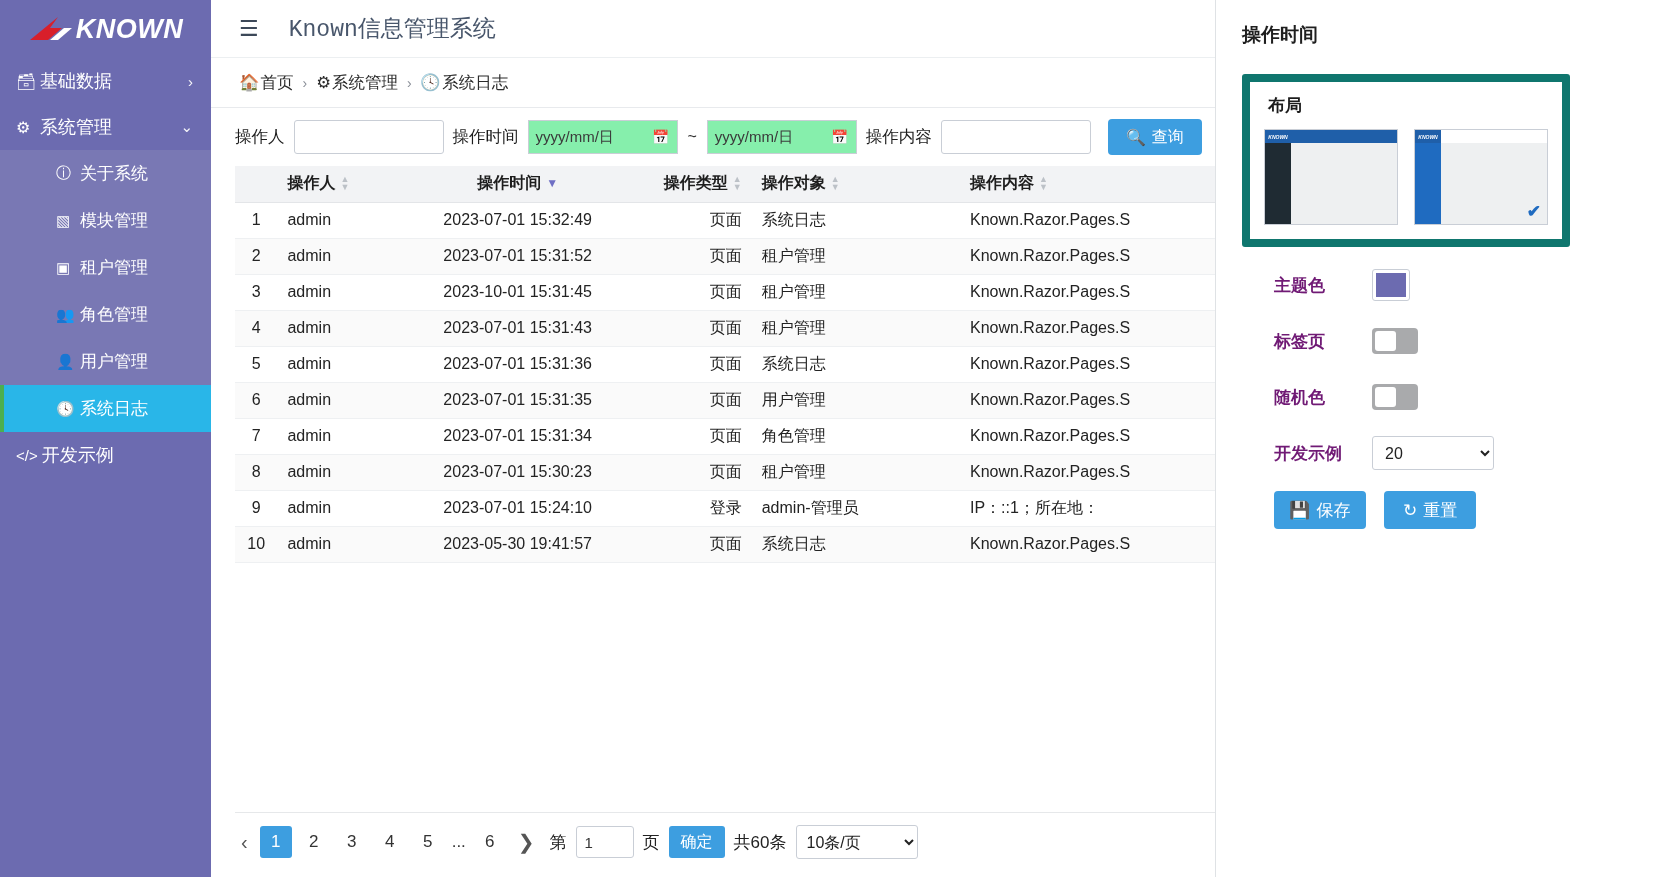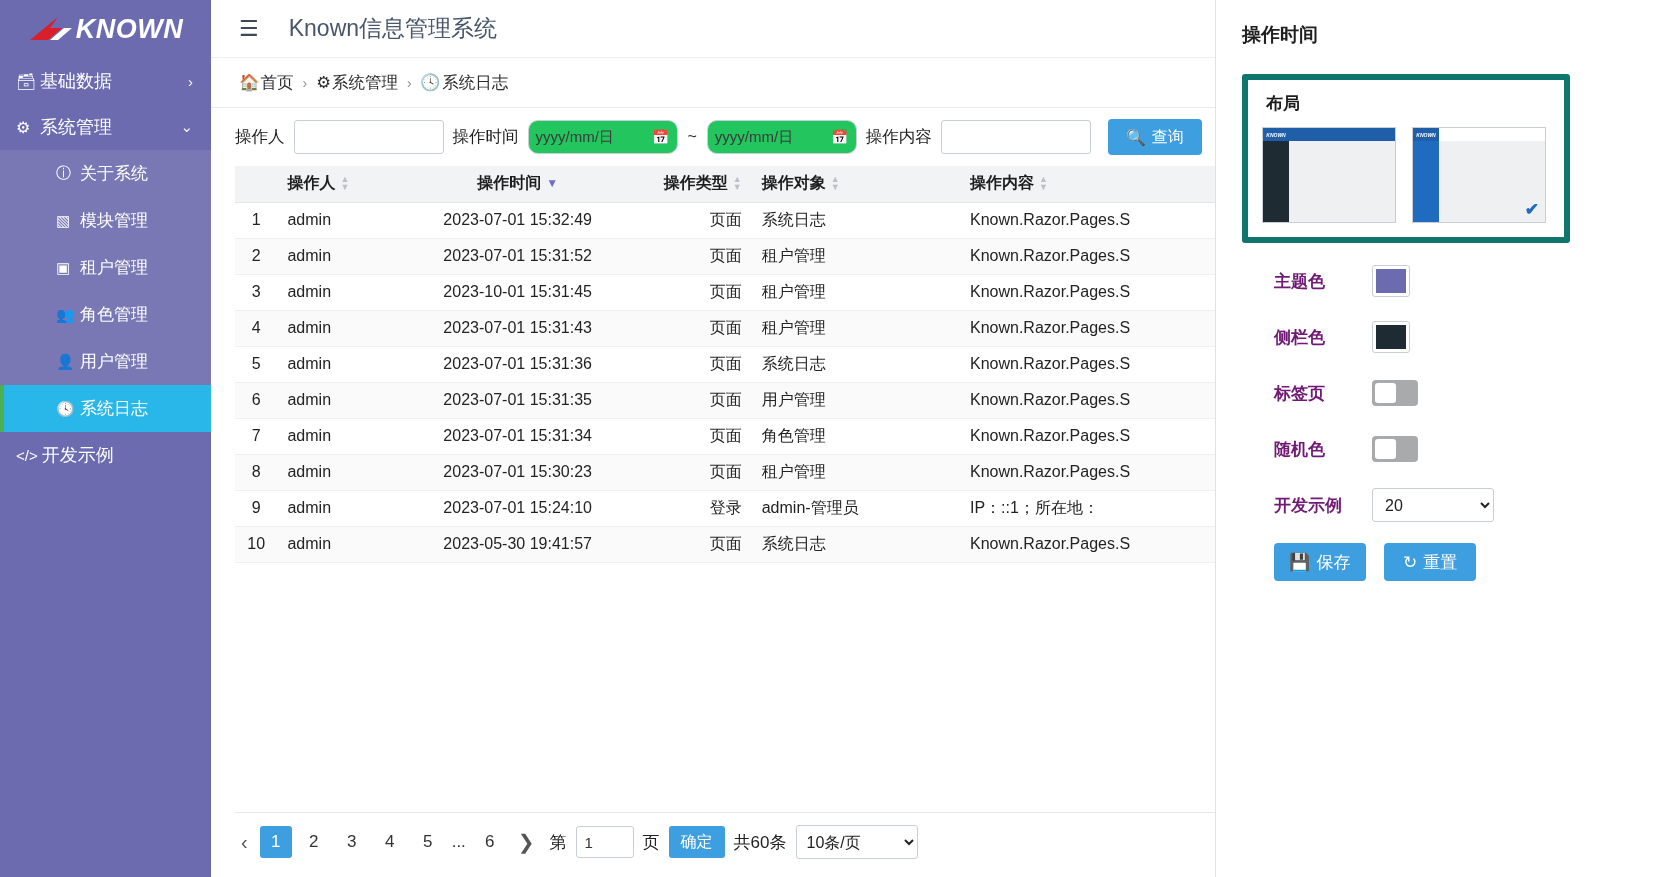--- a/index.html
+++ b/index.html
@@ -64,21 +64,21 @@
     flex: 1 1 auto; height: 877px; position: relative;
     background: #fff; overflow: hidden;
   }
   .topbar {
     height: 58px; display: flex; align-items: center;
     padding-left: 28px; gap: 30px;
     border-bottom: 1px solid #eceff1;
     background: #fff;
   }
   .menu-toggle { font-size: 22px; color: #3c4858; cursor: pointer; line-height: 1; }
-  .app-title { font-size: 23px; color: #48566b; }
+  .app-title { font-size: 23px; color: #48566b; font-family: Liberation Mono, monospace; }
   .breadcrumb {
     height: 50px; display: flex; align-items: center;
     padding-left: 28px; gap: 7px;
     font-size: 16.5px; color: #2b2b2b;
     border-bottom: 1px solid #e8eaed;
   }
   .bc-item { display: inline-flex; align-items: center; gap: 1px; cursor: pointer; }
   .bc-sep { color: #8a8f98; font-size: 14px; padding: 0 2px; }
 
   
@@ -90,23 +90,23 @@
   .flabel { font-size: 16.5px; color: #1c1c1c; white-space: nowrap; font-weight: 500;}
   .finput {
     height: 34px; border: 1px solid #c9ced6; border-radius: 3px;
     background: #fff; font-size: 14px; padding: 0 8px;
     outline: none; color: #333;
   }
   .finput.w-op { width: 150px; }
   .finput.w-content { width: 150px; }
   .datefield {
     height: 34px; width: 150px;
-    border: 1px solid #c9ced6; border-radius: 10px;
+    border: 1px solid #c9ced6; border-radius: 0;
     display: flex; align-items: center; justify-content: space-between;
-    padding: 0 7px; background: #22c55e;
+    padding: 0 7px; background: #86efac;
     font-size: 15px; color: #3a3a3a; cursor: pointer;
   }
   .cal-ico { font-size: 14px; color: #555; }
   .tilde { font-size: 16px; color: #333; padding: 0 1px; }
   .btn-query {
     height: 36px; min-width: 94px;
     background: #3d9ee0; color: #fff; border: none; border-radius: 4px;
     font-size: 16px; display: inline-flex; align-items: center; justify-content: center;
     gap: 6px; cursor: pointer; margin-left: 8px;
     font-family: "Liberation Sans", sans-serif;
@@ -171,21 +171,21 @@
 
   
   .settings {
     width: 453px; flex: 0 0 453px; height: 877px;
     background: #fff; border-left: 1px solid #dfe2e5;
     padding: 18px 26px 0 26px;
     position: relative;
   }
   .settings-title { font-size: 19px; font-weight: bold; color: #1f1f1f; margin: 4px 0 26px 0; }
   .layout-box {
-    border: 6px solid #0f766e; border-radius: 3px;
+    border: 8px solid #0f766e; border-radius: 3px;
     padding: 12px 14px 14px 14px; margin: 0 0 10px 0;
     width: 328px;
   }
   .layout-box h4 { font-size: 17px; font-weight: bold; color: #1c1c1c; margin: 0 0 12px 4px; }
   .thumbs { display: flex; gap: 16px; }
   .thumb {
     width: 134px; height: 96px; border: 1px solid #c9ced6;
     background: #eef0f1; position: relative; cursor: pointer; overflow: hidden;
   }
   .thumb .tb-top { position: absolute; top:0; left:0; right:0; height: 13px; background: #1f5fa9; }
@@ -507,26 +507,20 @@
       </div>
     </div>
 
     <div class="srow">
       <span class="slabel">主题色</span>
       <span class="swatch">
           <span id="sw-theme" style="background: rgb(108, 107, 176);"></span>
         </span>
     </div>
     <div class="srow">
-      <span class="slabel">侧栏色</span>
-      <span class="swatch">
-          <span id="sw-side" style="background: rgb(31, 43, 51);"></span>
-        </span>
-    </div>
-    <div class="srow">
       <span class="slabel">标签页</span>
       <span class="toggle">
           <span></span>
         </span>
     </div>
     <div class="srow">
       <span class="slabel">随机色</span>
       <span class="toggle">
           <span></span>
         </span>

